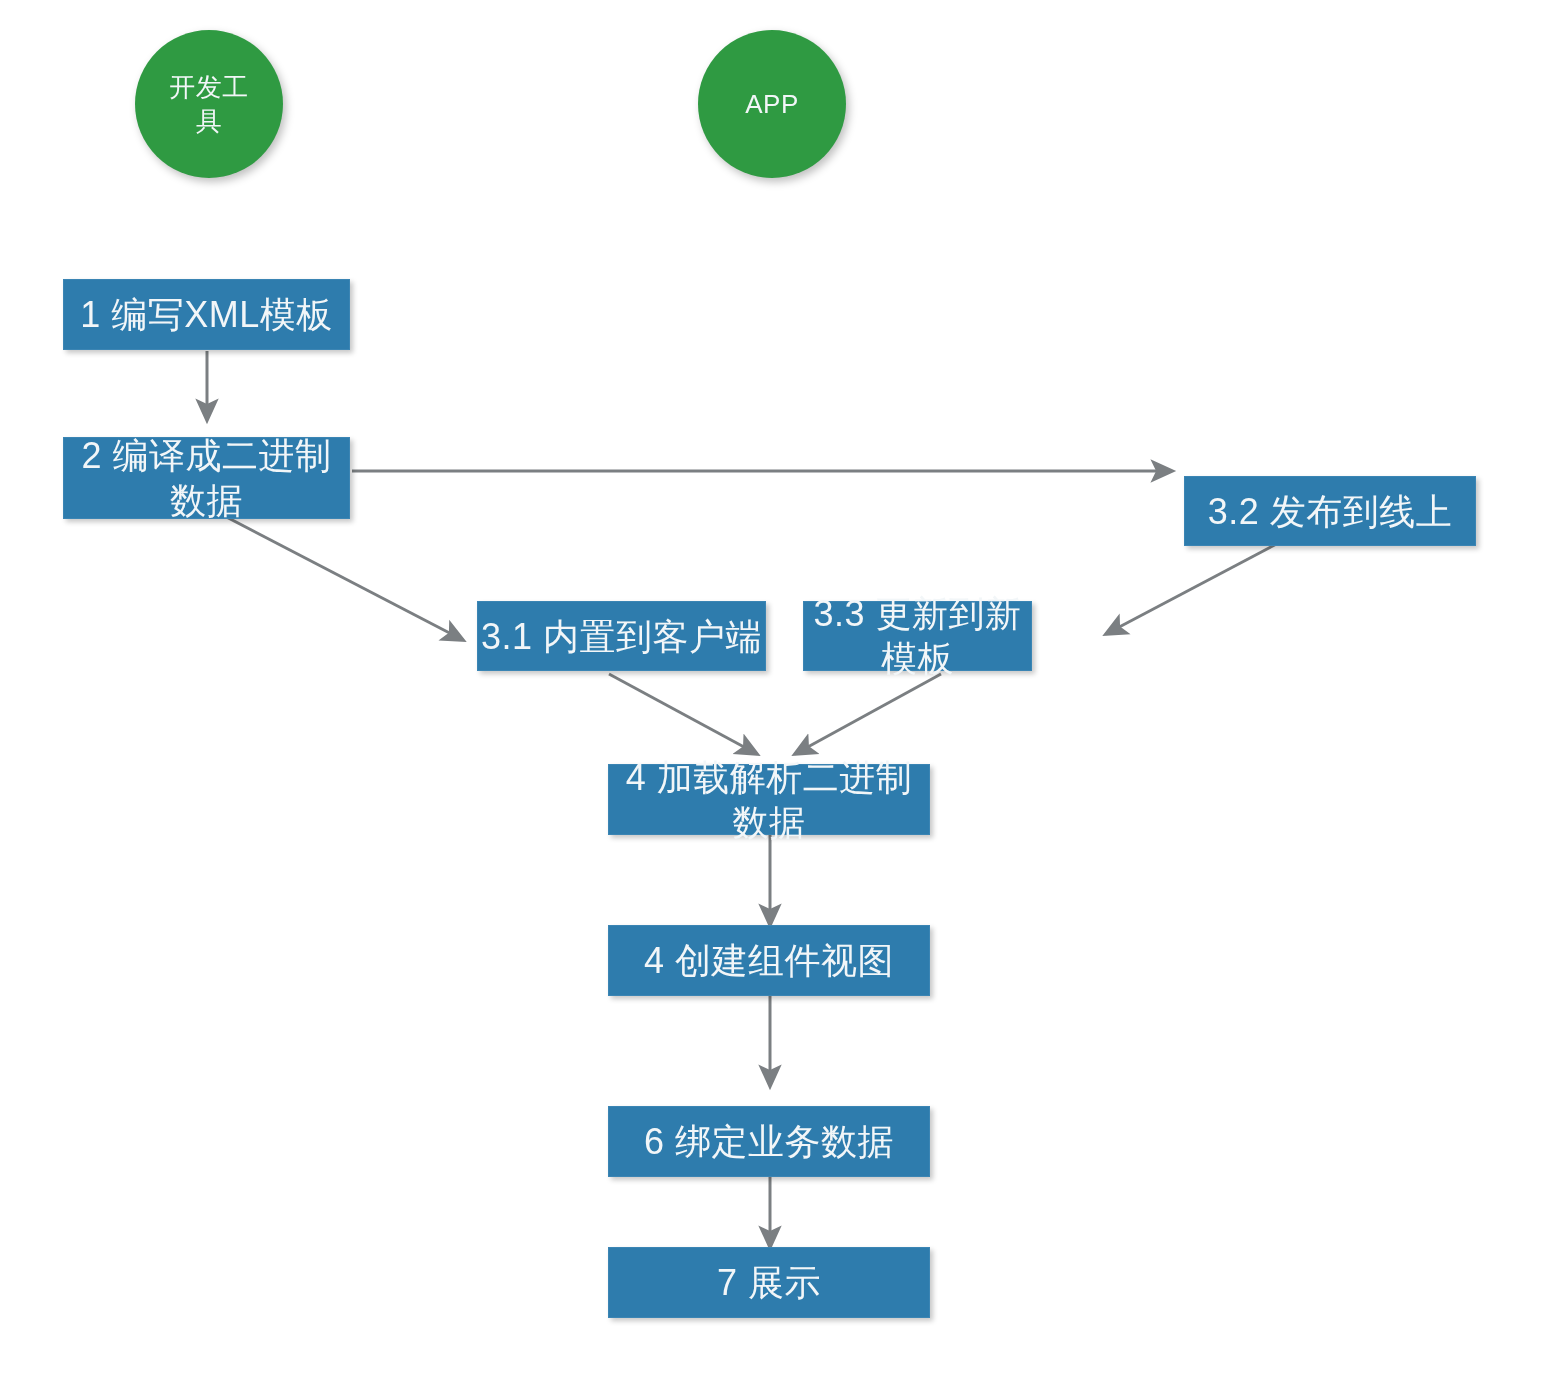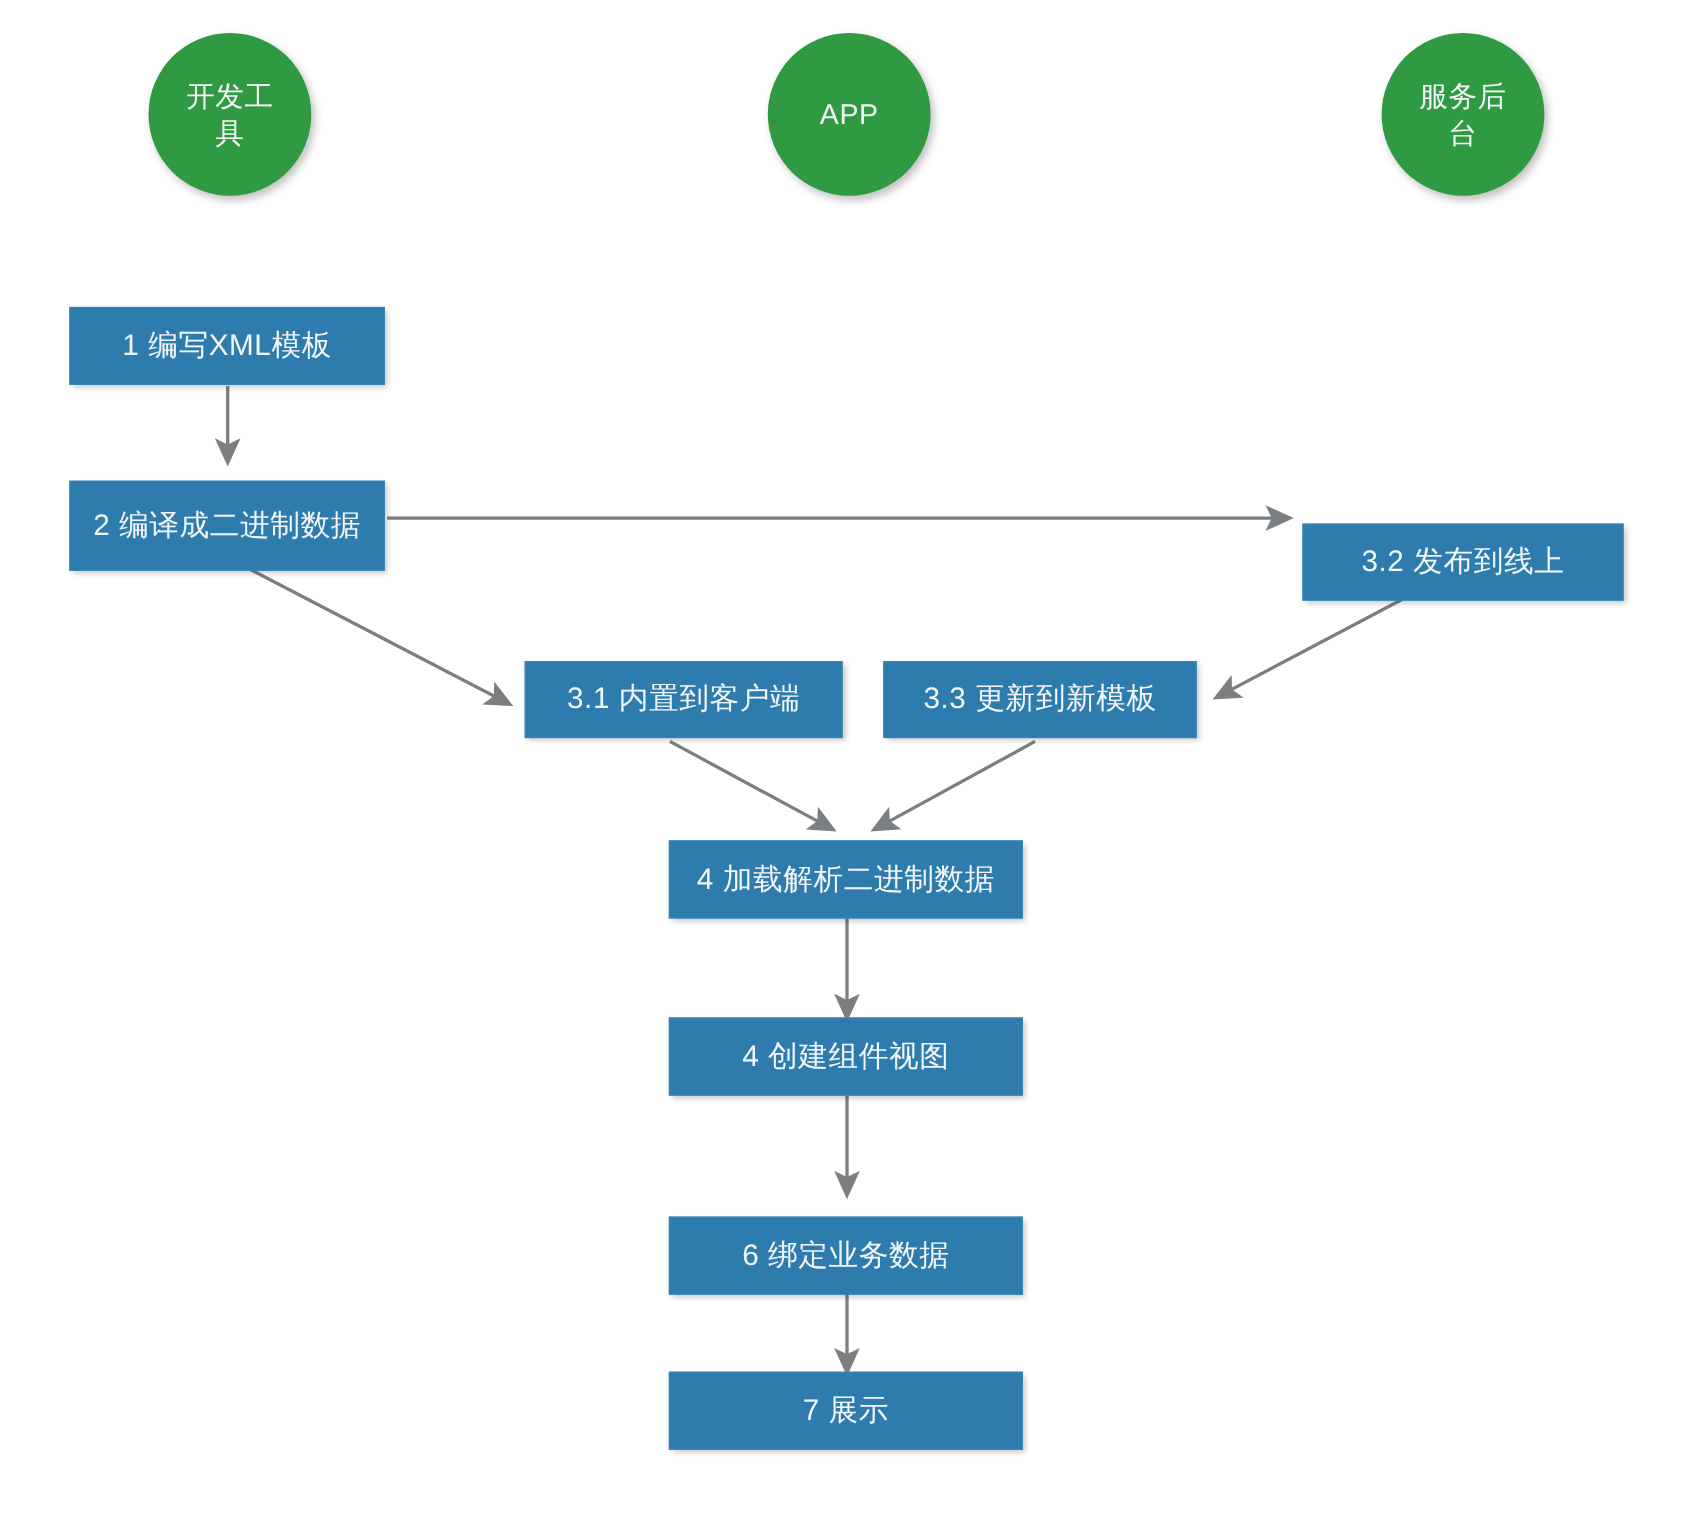--- a/index.html
+++ b/index.html
@@ -32,21 +32,21 @@
     align-items: center;
     justify-content: center;
     text-align: center;
     color: #f2f6f8;
     z-index: 2;
   }
   .node.box {
     background: #2e7cad;
     border: 1px solid #3b85b4;
     box-shadow: 3px 3px 5px rgba(0,0,0,0.22);
-    font-size: 27px;
+    font-size: 36px;
     line-height: 1.25;
     letter-spacing: 0.5px;
     font-weight: 400;
   }
   .node.circle {
     border-radius: 50%;
     background: #2f9a42;
     box-shadow: 3px 4px 8px rgba(0,0,0,0.25);
     font-size: 26px;
     line-height: 1.32;
@@ -108,41 +108,38 @@
   </svg>
 
   <div class="node circle" style="left:135px; top:30px; width:148px; height:148px;">
     <span class="node-label">开发工<br>具</span>
   </div>
 
   <div class="node circle" style="left:698px; top:30px; width:148px; height:148px;">
     <span class="node-label">APP</span>
   </div>
 
-  <div class="node circle" style="left:1256px; top:30px; width:148px; height:148px;">
-    <span class="node-label">服务后<br>台</span>
-  </div>
 
   <div class="node box" style="left:63px; top:279px; width:287px; height:71px;">
     <span class="node-label">1 编写XML模板</span>
   </div>
 
   <div class="node box" style="left:63px; top:437px; width:287px; height:82px;">
     <span class="node-label">2 编译成二进制数据</span>
   </div>
 
   <div class="node box" style="left:1184px; top:437px; width:292px; height:70px;margin-top:39px;">
     <span class="node-label">3.2 发布到线上</span>
   </div>
 
   <div class="node box" style="left:477px; top:601px; width:289px; height:70px;align-items:center;">
     <span class="node-label">3.1 内置到客户端</span>
   </div>
 
-  <div class="node box" style="left:803px; top:601px; width:285px; height:70px;">
+  <div class="node box" style="left:803px; top:601px; width:229px; height:70px;">
     <span class="node-label">3.3 更新到新模板</span>
   </div>
 
   <div class="node box" style="left:608px; top:764px; width:322px; height:71px;">
     <span class="node-label">4 加载解析二进制数据</span>
   </div>
 
   <div class="node box" style="left:608px; top:925px; width:322px; height:71px;">
     <span class="node-label">4 创建组件视图</span>
   </div>

